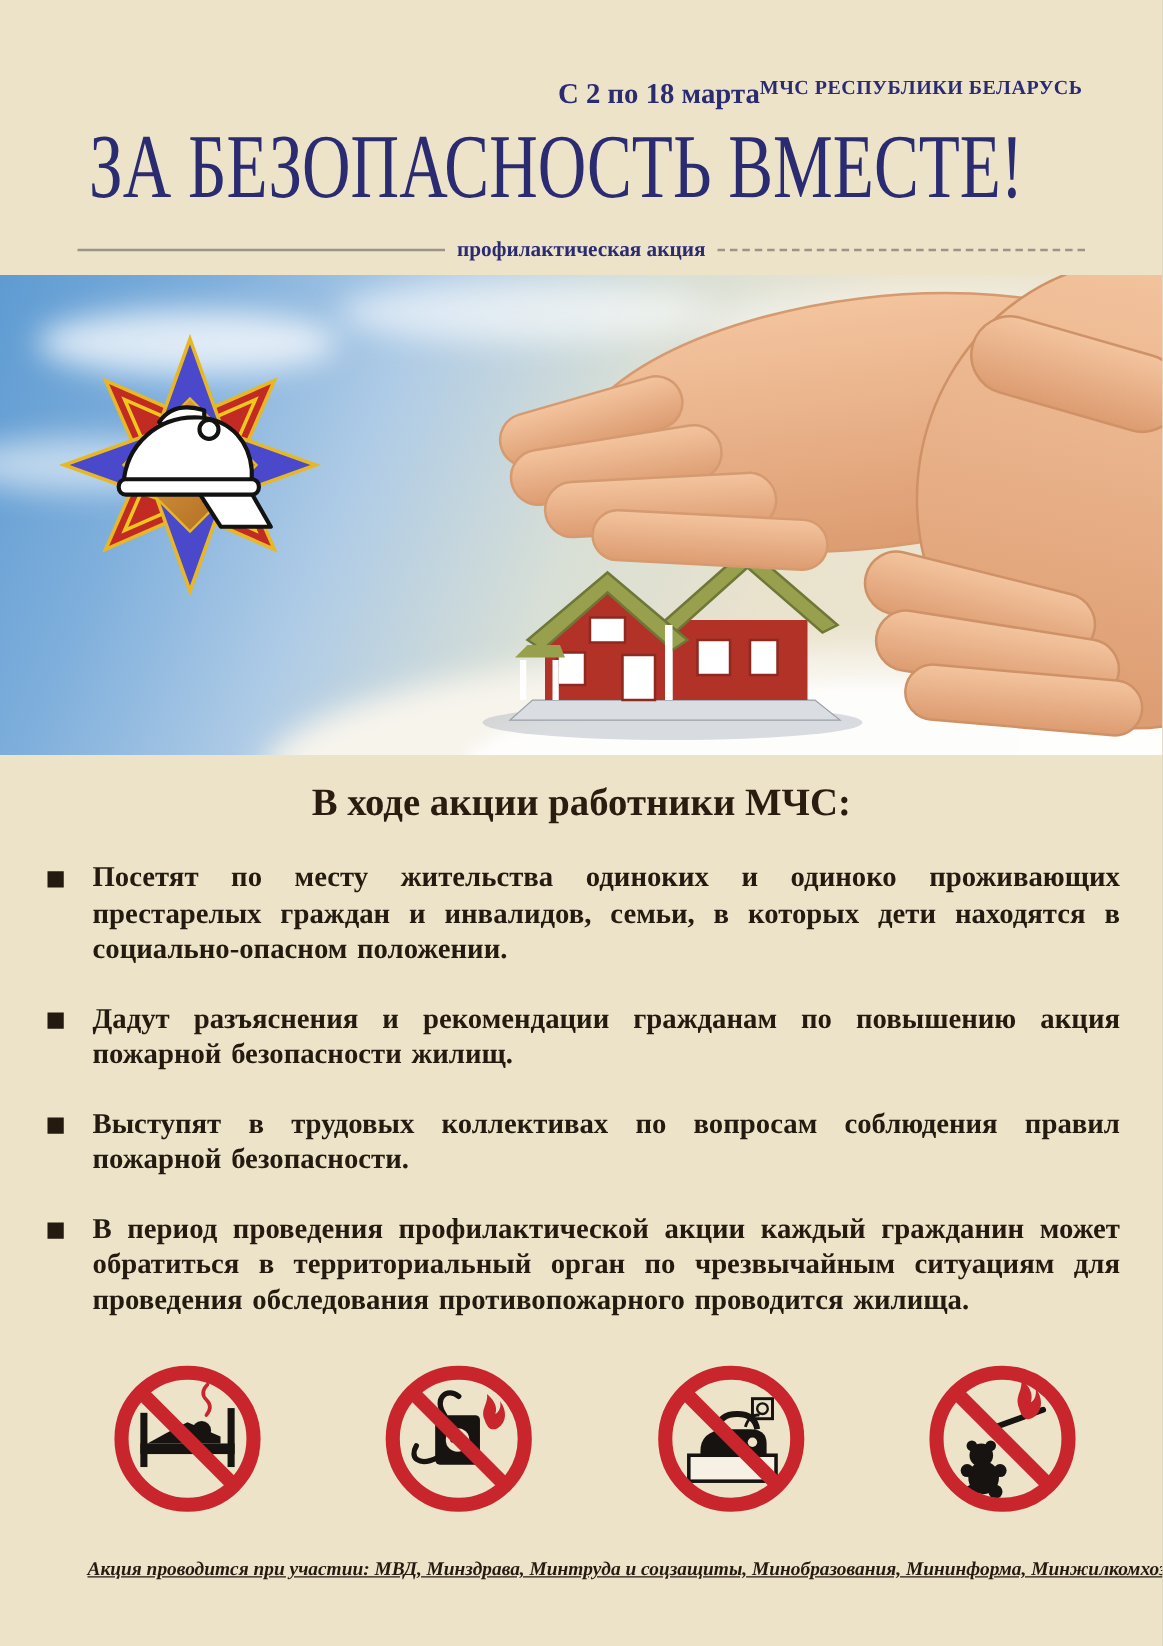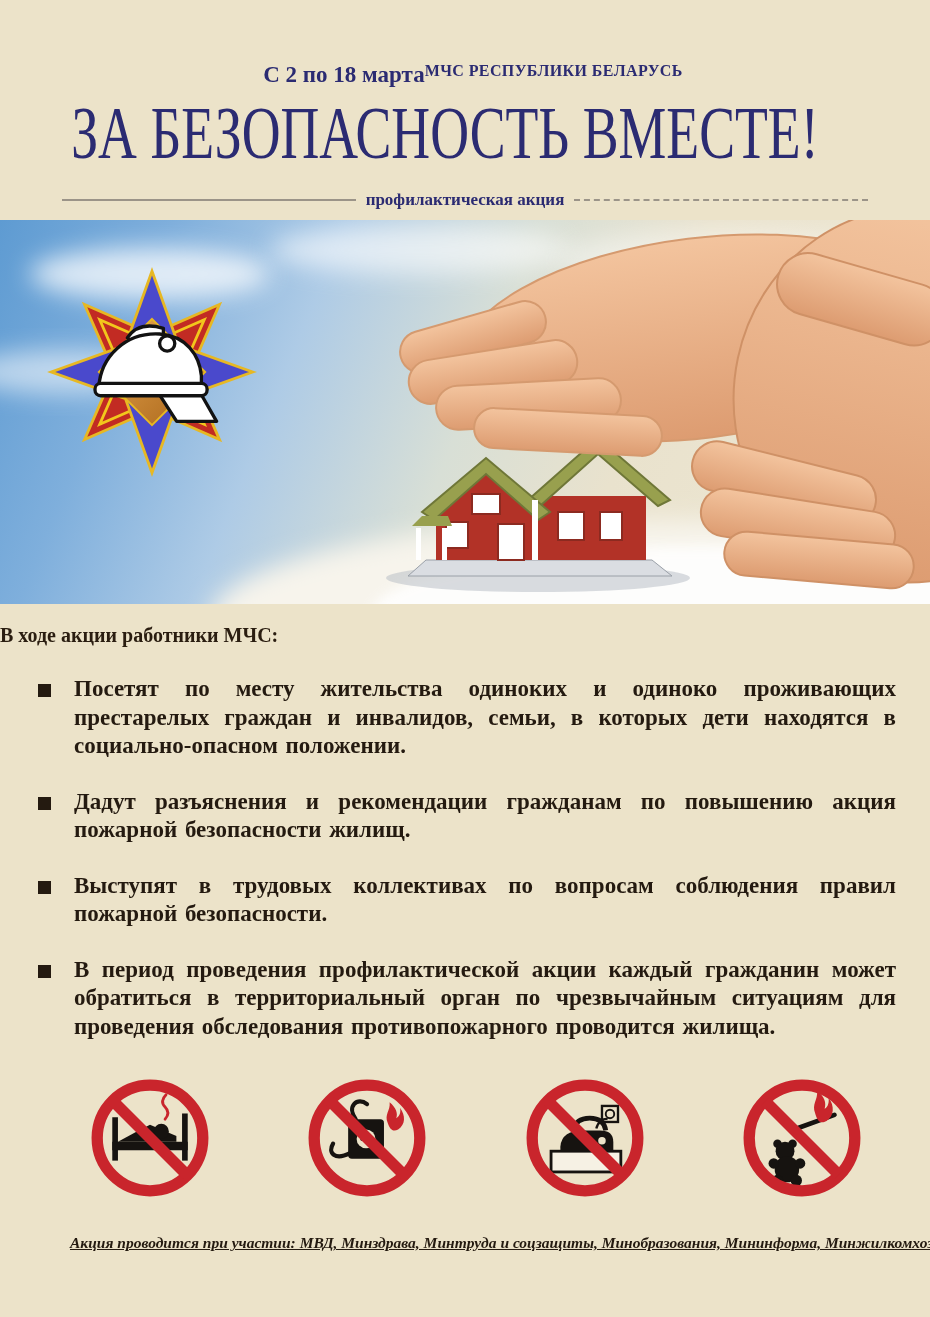--- a/index.html
+++ b/index.html
@@ -3,38 +3,38 @@
 <meta charset="utf-8">
 <style>
   html,body{margin:0;padding:0;background:#d9d0b8;}
   .poster{
     position:relative;width:930px;height:1317px;margin:0 auto;
     background:#ece3c9;
     font-family:"Liberation Serif", serif;
     color:#241a10;overflow:hidden;
   }
   
-  .header{display:flex;justify-content:center;align-items:flex-start;
+  .header{display:flex;justify-content:flex-end;align-items:flex-start;
     padding:62px 64px 0 80px;}
   .date-range{font-size:23px;font-weight:bold;color:#2b2b72;}
   .ministry{font-size:16px;font-weight:bold;color:#2b2b72;letter-spacing:.4px;}
   
   .title-wrap{text-align:left;margin-top:12px;height:84px;}
   .title-main{display:inline-block;font-size:64px;line-height:1.05;color:#2b2b72;
     white-space:nowrap;transform:scale(.84,1.14);transform-origin:center;}
   .subtitle-row{display:flex;align-items:center;margin:6px 62px 0 62px;}
   .rule{flex:1;height:0;border-top:2px solid #9b9488;}
   .rule.dashed{border-top-style:dashed;}
   .subtitle{color:#2b2b72;font-weight:bold;font-size:17px;padding:0 10px;white-space:nowrap;}
   
   .hero{position:relative;margin-top:10px;height:384px;overflow:hidden;
     background:linear-gradient(112deg,#5e9bd2 0%,#7fafdc 16%,#aecbe6 32%,#d8dfd6 50%,#e9e2cd 66%,#efe8d4 100%);}
   .hero svg{position:absolute;left:0;top:0;width:100%;height:100%;display:block;}
   
-  .section-heading{margin-top:20px;font-size:20px;font-weight:bold;color:#2a1d10;}
+  .section-heading{margin-top:20px;text-align:center;font-size:31px;font-weight:bold;color:#2a1d10;}
   .bullets{margin:28px 34px 0 38px;}
   .bullet{display:flex;margin-bottom:27px;margin-top:15px;}
   .square{width:13px;height:13px;background:#241a10;margin:9px 23px 0 0;flex:none;}
   .bullet p{margin:0;font-size:23px;font-weight:bold;line-height:1.24;color:#241a10;
     text-align:justify;width:100%;word-spacing:2px;}
   
   .signs{display:flex;justify-content:space-between;padding:4px 62px 0 84px;}
   .sign{width:132px;height:132px;}
   .sign svg{width:100%;height:100%;display:block;}
   

